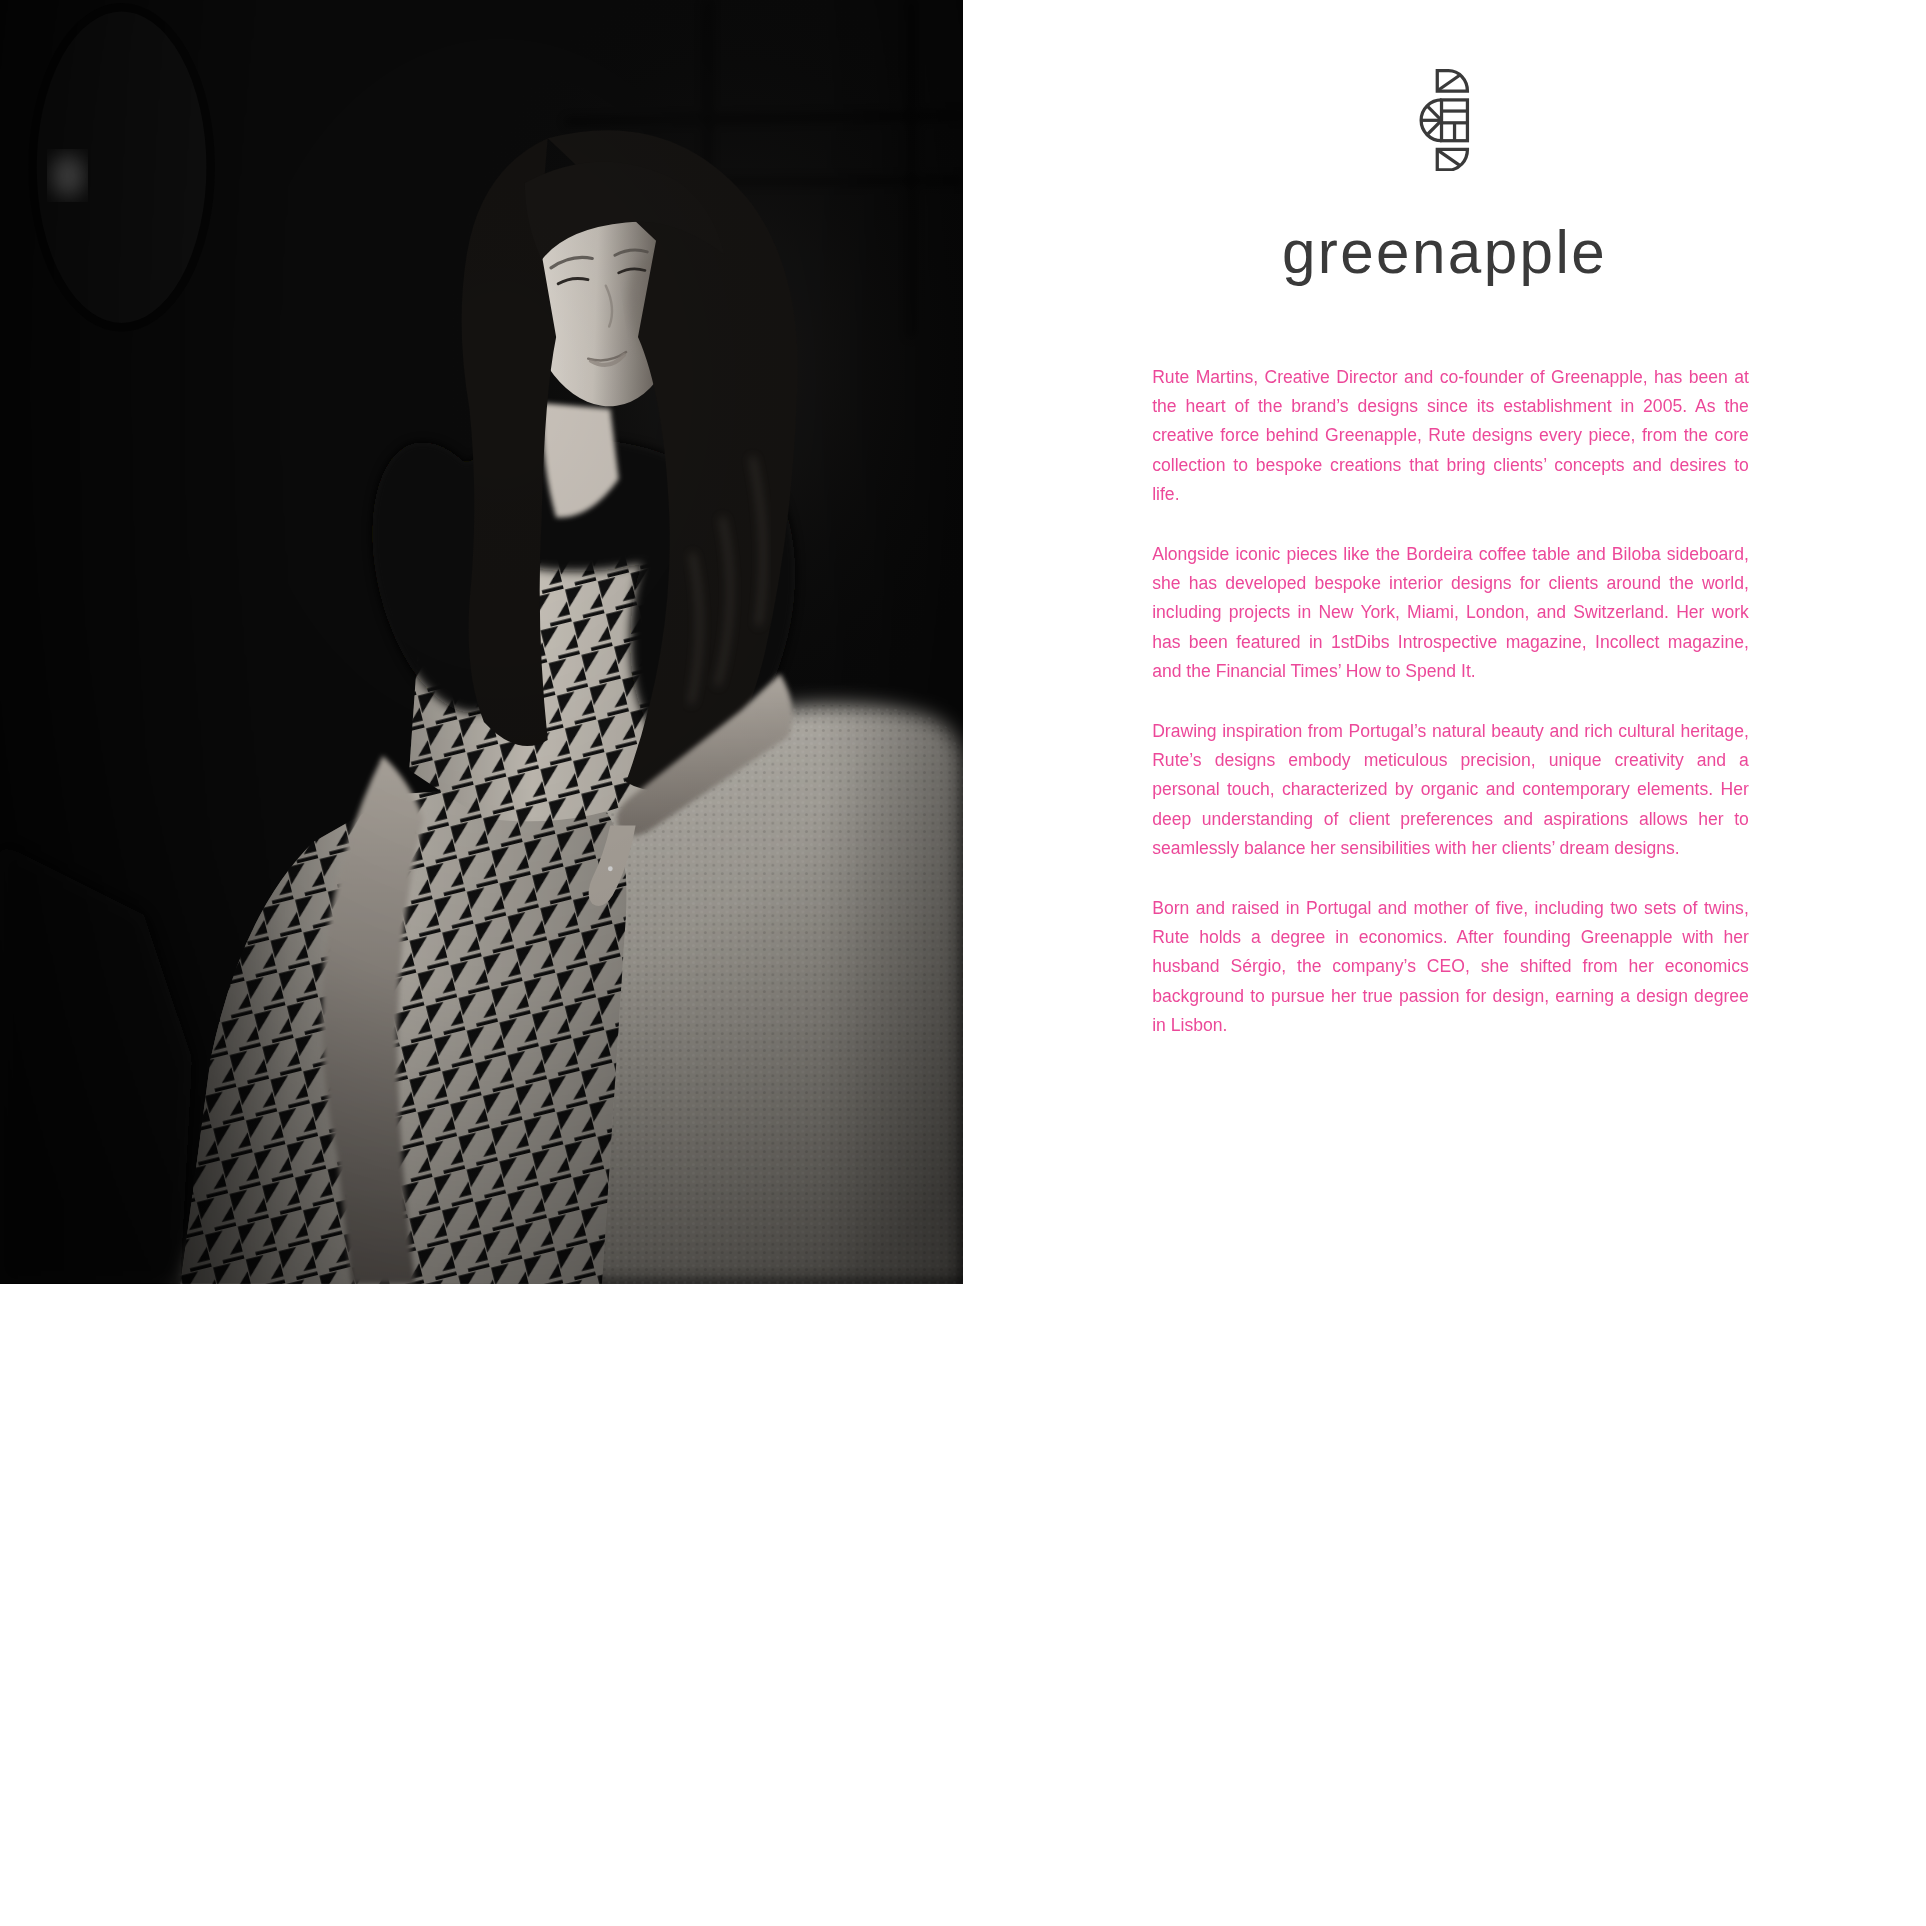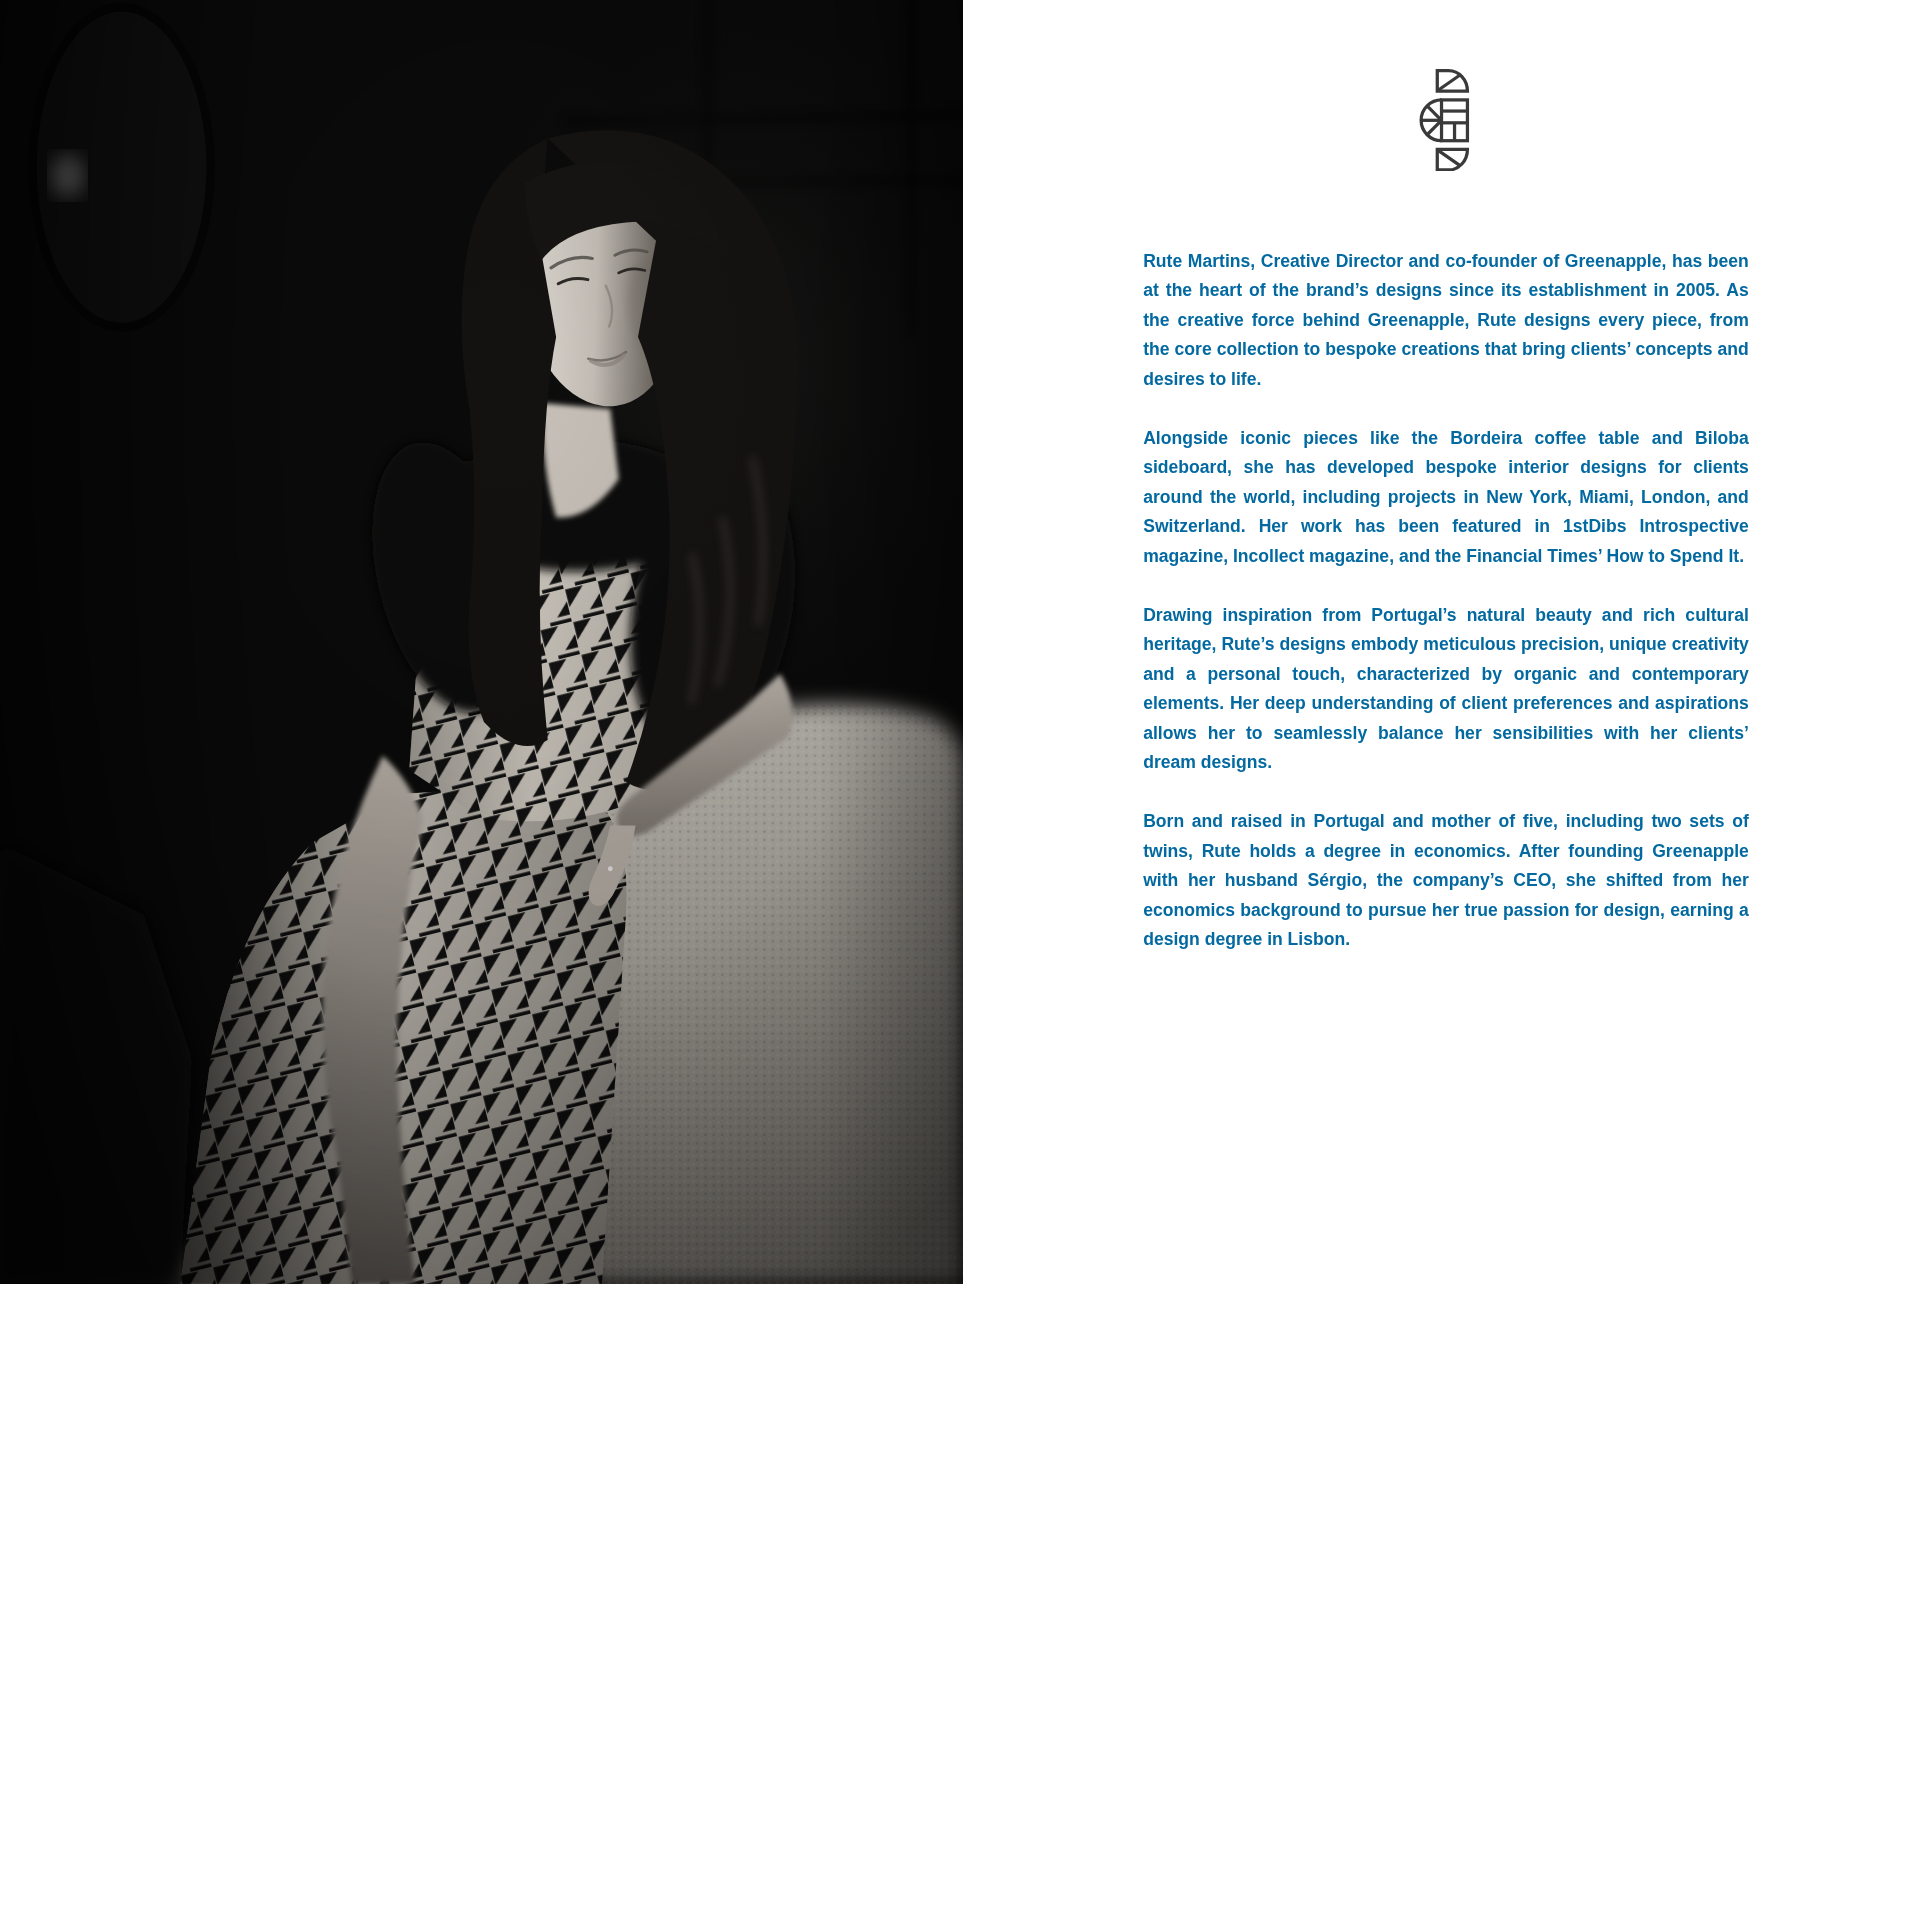--- a/index.html
+++ b/index.html
@@ -6,22 +6,22 @@
   body{width:100vw;height:66.66vw;overflow:hidden;font-family:"Liberation Sans",sans-serif;}
   .page{display:flex;width:100vw;height:66.66vw;background:#ffffff;}
   .photo-pane{width:50vw;height:66.66vw;flex:0 0 auto;background:#0b0b0b;}
   .photo-pane svg{display:block;width:50vw;height:66.66vw;}
   .content-pane{width:50vw;height:66.66vw;flex:0 0 auto;background:#ffffff;
     display:flex;flex-direction:column;align-items:center;}
   .logo-icon{margin-top:3.5625vw;width:2.6vw;height:auto;}
   .wordmark{margin-top:2.5vw;font-size:3.125vw;line-height:1.12;letter-spacing:0.125vw;
     color:#3a3a3a;font-weight:400;}
   .about{width:31.6vw;margin-top:3.94vw;}
-  .about p{margin:0 0 1.5625vw 3px;font-size:0.9125vw;line-height:1.525vw;color:#0369a1;
-    text-align:justify;font-weight:700;}
+  .about p{margin:0 0 1.5625vw 12px;font-size:0.9125vw;line-height:1.525vw;color:#ec4899;
+    text-align:justify;font-weight:400;}
 </style>
 </head>
 <body>
 
 <div class="page">
 
   <div class="photo-pane">
     <svg viewBox="0 0 800 1067" preserveAspectRatio="none">
       <defs>
         <radialGradient id="glow" cx="50%" cy="50%" r="50%">
@@ -180,20 +180,21 @@
       <path d="M90 205 L32.4 147.4"></path>
       <path d="M90 205 L32.4 262.6"></path>
       <path d="M90 168 H193.5"></path>
       <path d="M90 215 H193.5"></path>
       <path d="M142 215 V286.5"></path>
 
       <path d="M73 321.5 L193.5 321.5 A75.5 82 0 0 1 118 403.5 L73 403.5 Z"></path>
       <path d="M75 324 L164 386"></path>
     </svg>
 
+    <div class="wordmark">greenapple</div>
 
     <div class="about">
       <p>Rute Martins, Creative Director and co-founder of Greenapple, has been at the heart of the brand’s designs since its establishment in 2005. As the creative force behind Greenapple, Rute designs every piece, from the core collection to bespoke creations that bring clients’ concepts and desires to life.</p>
       <p>Alongside iconic pieces like the Bordeira coffee table and Biloba sideboard, she has developed bespoke interior designs for clients around the world, including projects in New York, Miami, London, and Switzerland. Her work has been featured in 1stDibs Introspective magazine, Incollect magazine, and the Financial Times’ How to Spend It.</p>
       <p>Drawing inspiration from Portugal’s natural beauty and rich cultural heritage, Rute’s designs embody meticulous precision, unique creativity and a personal touch, characterized by organic and contemporary elements. Her deep understanding of client preferences and aspirations allows her to seamlessly balance her sensibilities with her clients’ dream designs.</p>
       <p>Born and raised in Portugal and mother of five, including two sets of twins, Rute holds a degree in economics. After founding Greenapple with her husband Sérgio, the company’s CEO, she shifted from her economics background to pursue her true passion for design, earning a design degree in Lisbon.</p>
     </div>
   </div>
 </div>
 

